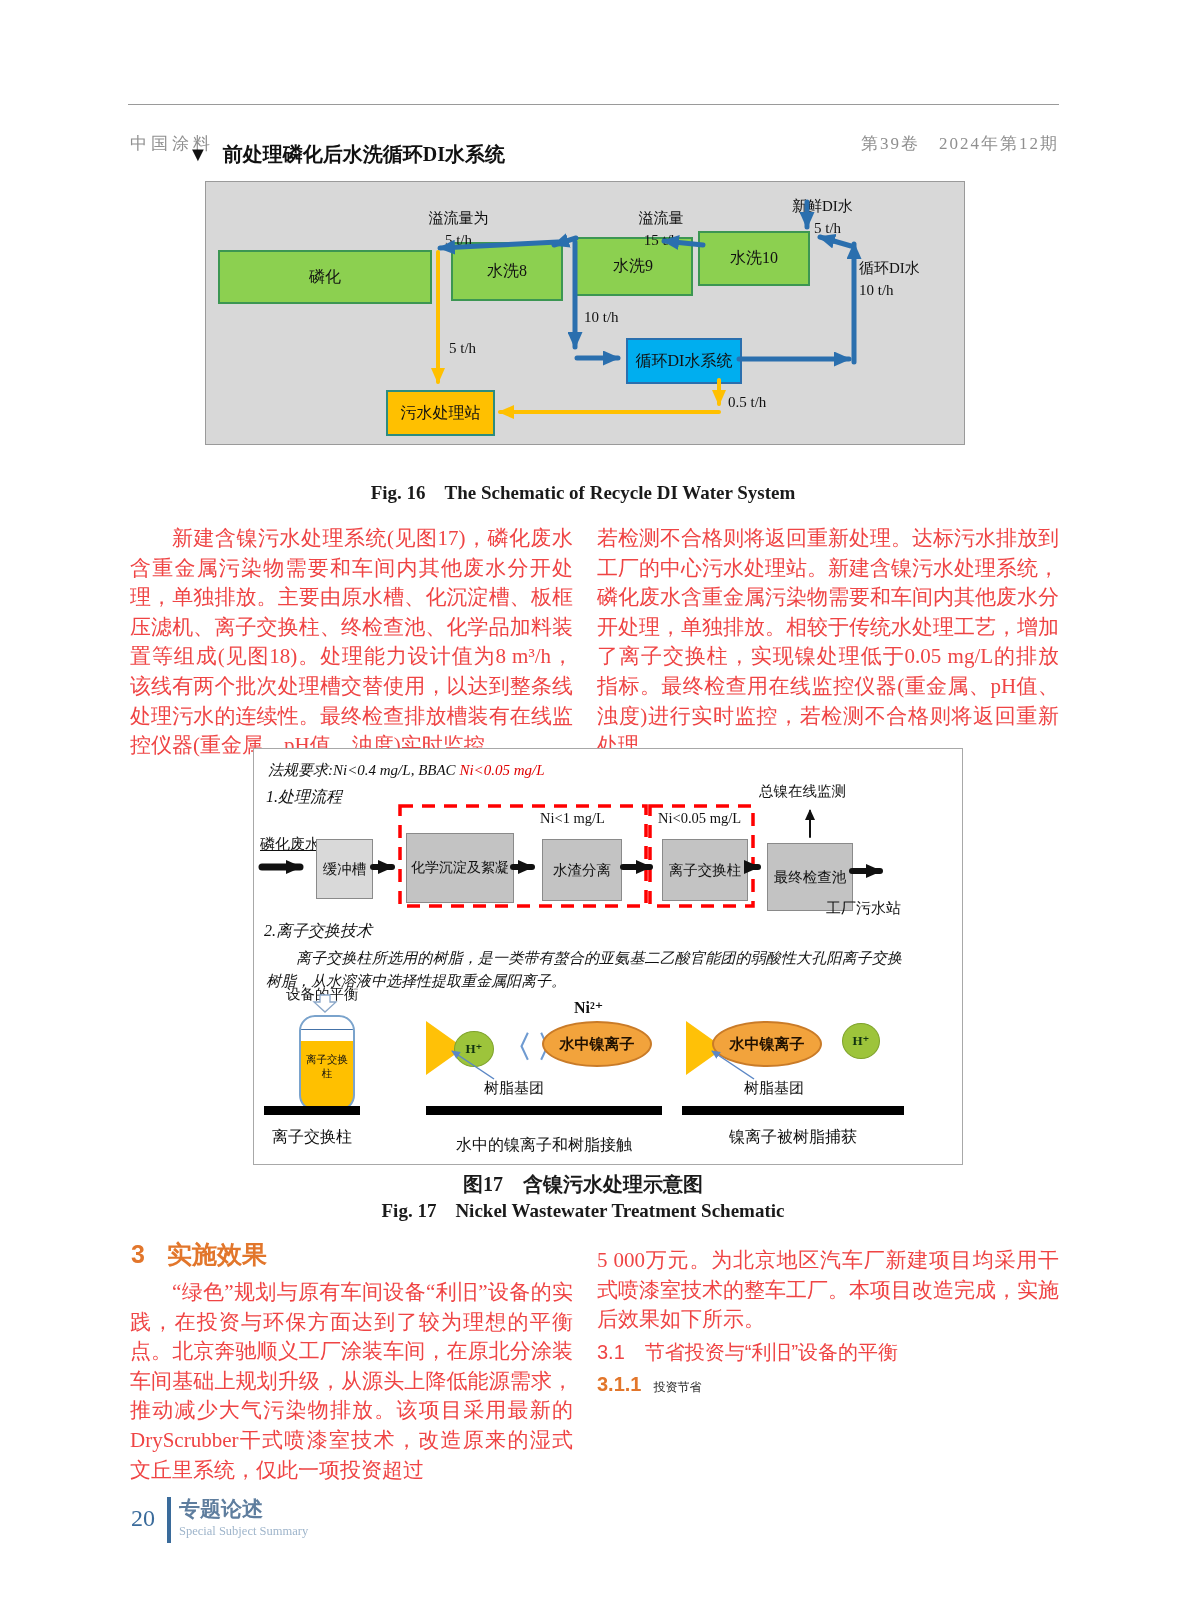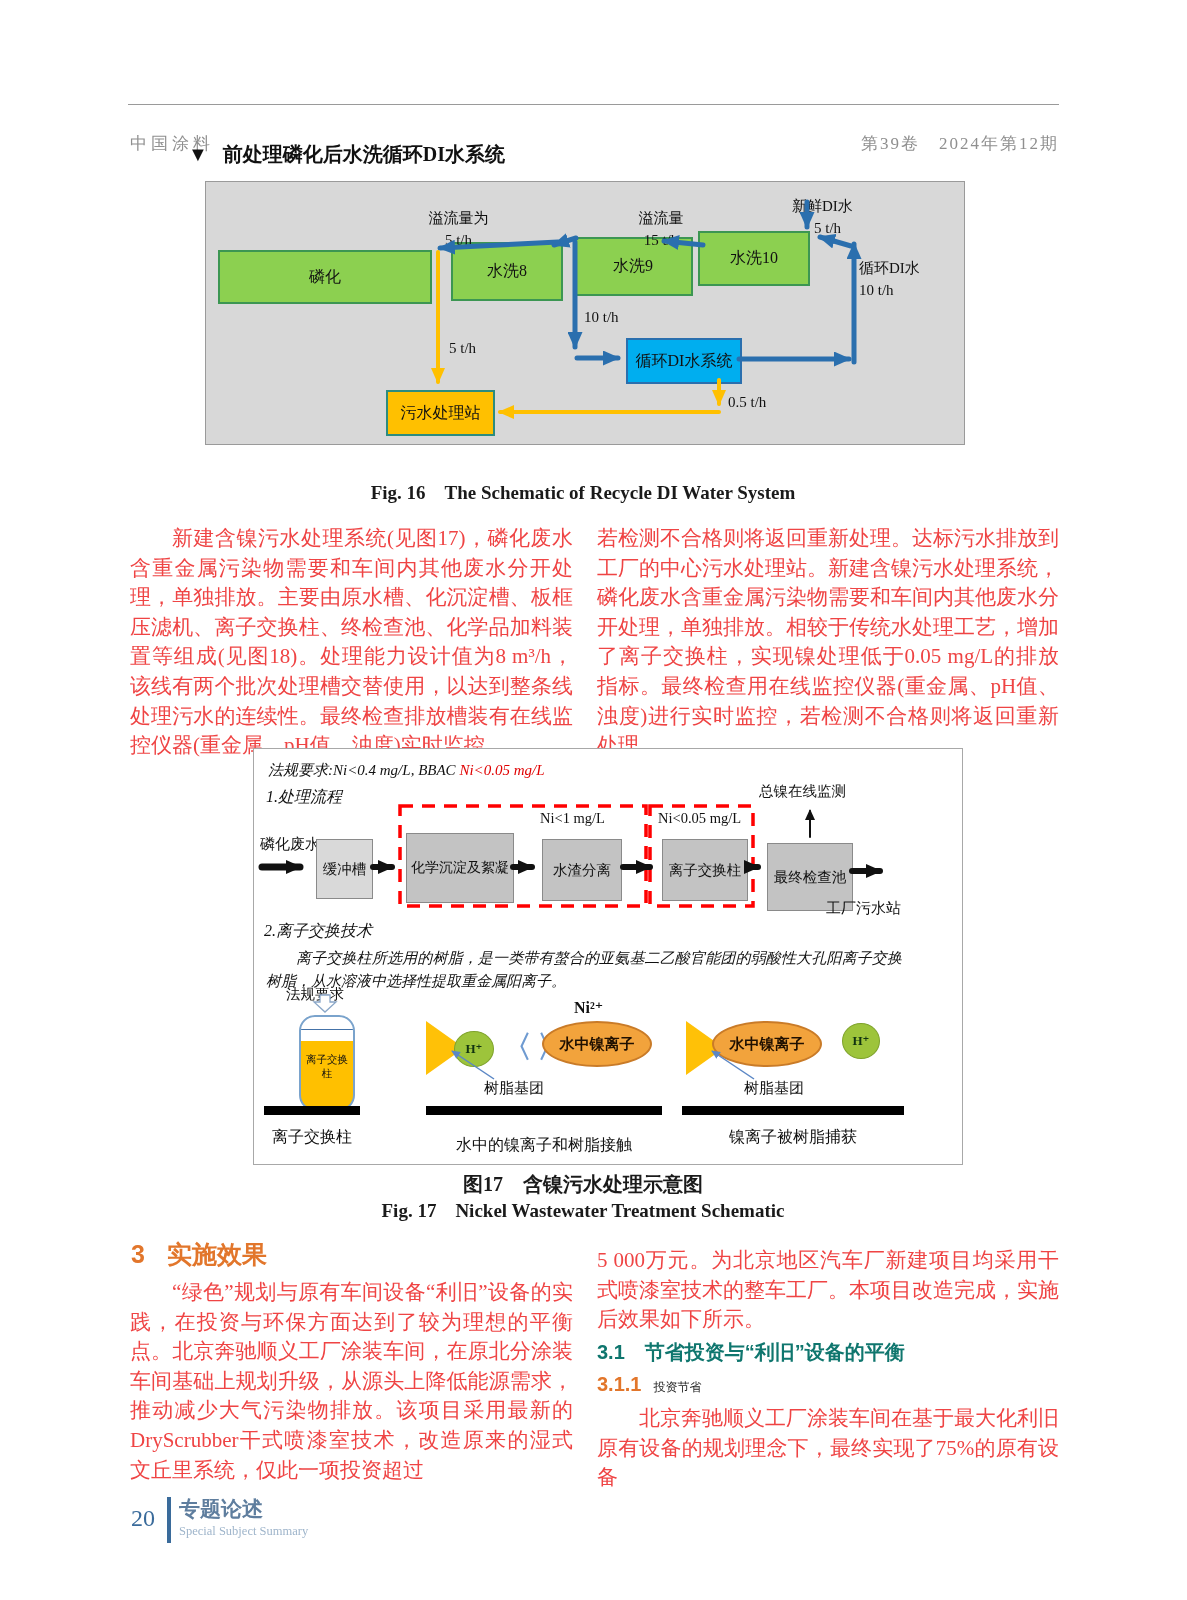--- a/index.html
+++ b/index.html
@@ -42,21 +42,21 @@
           display:flex;align-items:center;justify-content:center;font-weight:bold;font-size:15px;color:#201000;}
   .chev{position:absolute;color:#6f9bd1;font-size:30px;font-weight:bold;letter-spacing:5px;}
   .capt-under{position:absolute;text-align:center;font-size:16px;color:#111;}
   .cyl{position:absolute;left:45px;top:266px;width:52px;height:92px;border:2px solid #7aa3cc;border-radius:16px;
        background:linear-gradient(to bottom,#ffffff 0 26%,#FFC000 26% 100%);overflow:hidden;}
   .cyl .topline{position:absolute;left:0;top:12px;width:100%;height:0;border-top:1.5px solid #4472a8;}
   .cyl .cyl-label{position:absolute;left:0;top:36px;width:100%;text-align:center;font-size:10.5px;color:#111;}
 
   
   .h1-orange{color:#E2762B;font-family:"Liberation Sans","DejaVu Sans",sans-serif;font-weight:bold;font-size:25px;}
-  .h2-orange{color:#0f766e;font-family:"Liberation Sans","DejaVu Sans",sans-serif;font-weight:bold;font-size:20px;}
+  .h2-orange{color:#ef4444;font-family:"Liberation Sans","DejaVu Sans",sans-serif;font-weight:normal;font-size:20px;}
   .h3-num{color:#E2762B;font-family:"Liberation Sans","DejaVu Sans",sans-serif;font-weight:bold;font-size:20px;}
   .h3-title{color:#222;font-size:12px;}
 
   
   .pg-num{color:#3A6B9B;font-size:24px;}
   .ft-bar{position:absolute;width:4px;height:46px;background:#3A6B9B;}
   .ft-zh{color:#5F7E9E;font-weight:bold;font-size:21px;font-family:"Liberation Sans","DejaVu Sans",sans-serif;}
   .ft-en{color:#9FB5CB;font-size:12.5px;}
   svg{display:block;}
 </style>
@@ -147,21 +147,21 @@
 
   <div class="abs col indent" style="left:130px;top:524px;width:443px;">新建含镍污水处理系统(见图17)，磷化废水含重金属污染物需要和车间内其他废水分开处理，单独排放。主要由原水槽、化沉淀槽、板框压滤机、离子交换柱、终检查池、化学品加料装置等组成(见图18)。处理能力设计值为8 m³/h，该线有两个批次处理槽交替使用，以达到整条线处理污水的连续性。最终检查排放槽装有在线监控仪器(重金属、pH值、浊度)实时监控，</div>
   <div class="abs col" style="left:597px;top:524px;width:462px;">若检测不合格则将返回重新处理。达标污水排放到工厂的中心污水处理站。新建含镍污水处理系统，磷化废水含重金属污染物需要和车间内其他废水分开处理，单独排放。相较于传统水处理工艺，增加了离子交换柱，实现镍处理低于0.05 mg/L的排放指标。最终检查用在线监控仪器(重金属、pH值、浊度)进行实时监控，若检测不合格则将返回重新处理。</div>
 
   <div class="abs fig17-panel">
     <div class="f17label kai" style="left:14px;top:12px;font-size:15px;">
       <span>法规要求:Ni&lt;0.4 mg/L, BBAC </span><span class="red">Ni&lt;0.05 mg/L</span>
     </div>
     <div class="f17label kai" style="left:12px;top:38px;font-size:16px;">1.处理流程</div>
 
-    <div class="f17label" style="left:6px;top:86px;font-size:15px;">磷化废水</div>
+    <div class="f17label" style="left:6px;top:86px;font-size:15px;text-decoration:underline;">磷化废水</div>
     <div class="gbox light" style="left:62px;top:90px;width:55px;height:58px;">
       <span>缓冲槽</span>
       </div>
     <div class="gbox" style="left:152px;top:84px;width:106px;height:68px;font-size:14px;">
       <span>化学沉淀及絮凝</span>
       </div>
     <div class="gbox" style="left:288px;top:90px;width:78px;height:60px;">
       <span>水渣分离</span>
       </div>
     <div class="f17label" style="left:286px;top:61px;">Ni&lt;1 mg/L</div>
@@ -171,21 +171,21 @@
     <div class="f17label" style="left:404px;top:61px;">Ni&lt;0.05 mg/L</div>
     <div class="gbox" style="left:513px;top:94px;width:84px;height:66px;">
       <span>最终检查池</span>
       </div>
     <div class="f17label" style="left:505px;top:33px;">总镍在线监测</div>
     <div class="f17label" style="left:572px;top:150px;font-size:15px;">工厂污水站</div>
 
     <div class="f17label kai" style="left:10px;top:172px;font-size:16px;">2.离子交换技术</div>
     <div class="abs kai" style="left:12px;top:198px;width:636px;font-size:15px;line-height:1.55;text-indent:2em;text-align:justify;color:#111;">离子交换柱所选用的树脂，是一类带有螯合的亚氨基二乙酸官能团的弱酸性大孔阳离子交换树脂，从水溶液中选择性提取重金属阳离子。</div>
 
-    <div class="f17label" style="left:32px;top:236px;">法规要求</div>
+    <div class="f17label" style="left:32px;top:236px;">设备的平衡</div>
     <div class="cyl">
       <div class="topline"></div>
       <div class="cyl-label">离子交换柱</div>
     </div>
     <div class="bar" style="left:10px;top:357px;width:96px;"></div>
     <div class="capt-under" style="left:10px;top:378px;width:96px;">离子交换柱</div>
 
     <div class="tri" style="left:172px;top:272px;"></div>
     <div class="hplus" style="left:200px;top:282px;width:38px;height:34px;">H⁺</div>
     <div class="chev" style="left:248px;top:278px;">〈〉</div>
@@ -239,20 +239,19 @@
   <div class="abs h1-orange" style="left:131px;top:1238px;">
     <span>3</span><span style="margin-left:22px;">实施效果</span>
   </div>
   <div class="abs col indent" style="left:130px;top:1278px;width:443px;">“绿色”规划与原有车间设备“利旧”设备的实践，在投资与环保方面达到了较为理想的平衡点。北京奔驰顺义工厂涂装车间，在原北分涂装车间基础上规划升级，从源头上降低能源需求，推动减少大气污染物排放。该项目采用最新的DryScrubber干式喷漆室技术，改造原来的湿式文丘里系统，仅此一项投资超过</div>
 
   <div class="abs col" style="left:597px;top:1246px;width:462px;">5 000万元。为北京地区汽车厂新建项目均采用干式喷漆室技术的整车工厂。本项目改造完成，实施后效果如下所示。</div>
   <div class="abs h2-orange" style="left:597px;top:1339px;">3.1　节省投资与“利旧”设备的平衡</div>
   <div class="abs" style="left:597px;top:1373px;">
     <span class="h3-num">3.1.1</span><span class="h3-title">　投资节省</span>
   </div>
-  <div class="abs col indent" style="left:597px;top:1404px;width:462px;">北京奔驰顺义工厂涂装车间在基于最大化利旧原有设备的规划理念下，最终实现了75%的原有设备</div>
 
   <div class="abs pg-num" style="left:131px;top:1505px;">20</div>
   <div class="ft-bar" style="left:167px;top:1497px;"></div>
   <div class="abs ft-zh" style="left:179px;top:1495px;">专题论述</div>
   <div class="abs ft-en" style="left:179px;top:1524px;">Special Subject Summary</div>
 
 </div>
 
 </body></html>

